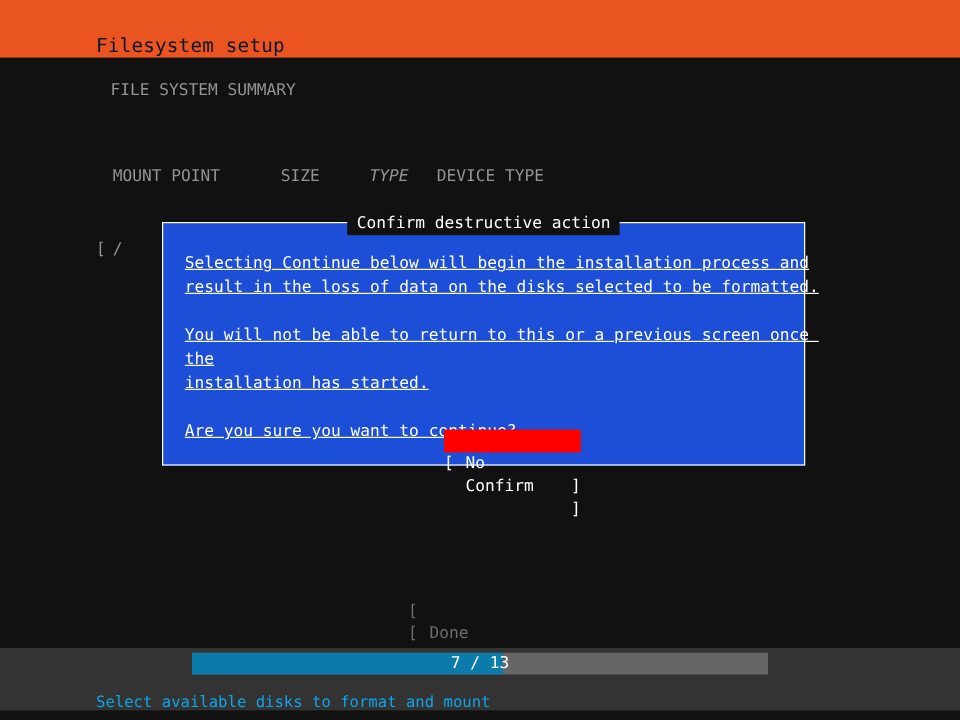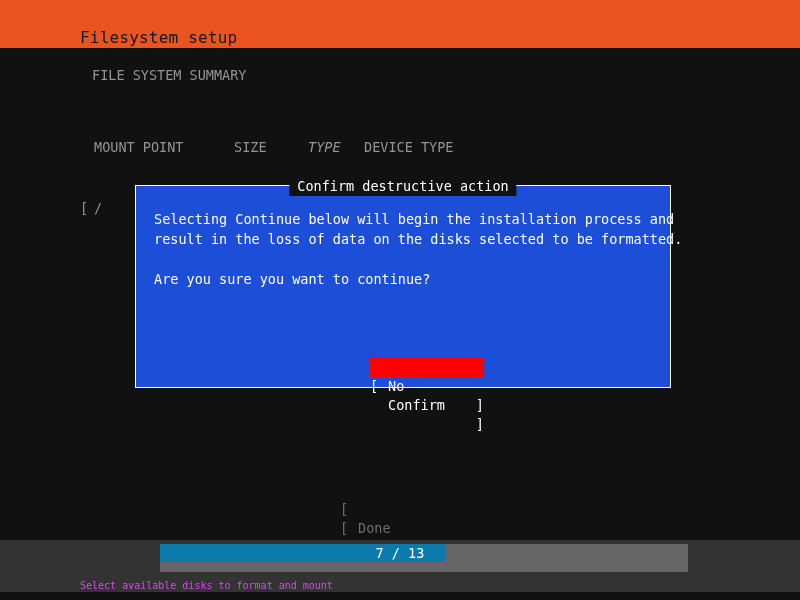--- a/index.html
+++ b/index.html
@@ -83,20 +83,21 @@
     color: #ffffff;
     white-space: pre;
     font-size: 13.5px;
   }
   #dialog-body {
     position: absolute;
     left: 18px;
     top: 23px;
     width: 546px;
     color: #ffffff;
+    text-decoration: underline;
   }
   #dialog-body p {
     margin: 0 0 20px 0;
     white-space: pre-wrap;
     line-height: 20px;
   }
   #dialog-body p.last { margin-bottom: 0; }
 
   #dialog-buttons {
     position: absolute;
@@ -149,23 +150,22 @@
     top: 540px;
     width: 800px;
     height: 60px;
     background: #333333;
   }
   #progress-track {
     position: absolute;
     left: 160px;
     top: 4px;
     width: 480px;
-    height: 28px;
+    height: 18px;
     background: #666666;
-    padding-left: 48px;
   }
   #progress-fill {
     position: absolute;
     left: 0; top: 0;
     height: 18px;
     background: #0b7bab;
   }
   #progress-label {
     position: absolute;
     left: 0; top: 0;
@@ -174,23 +174,23 @@
     line-height: 18px;
     text-align: center;
     color: #ffffff;
     font-size: 13.5px;
     white-space: pre;
   }
   #footer-status {
     position: absolute;
     left: 80px;
     top: 36px;
-    color: #d946ef;
-    white-space: pre;
-    font-size: 10px;
+    color: #0ea5e9;
+    white-space: pre;
+    font-size: 13px;
   }
   #footer-edge {
     position: absolute;
     left: 0;
     top: 592px;
     width: 800px;
     height: 8px;
     background: #111111;
   }
 </style>
@@ -207,20 +207,22 @@
   <div class="row"><span style="display:inline-block;width:14px;"> </span><span class="col-mount">MOUNT POINT</span><span class="col-size">SIZE</span><span class="col-type">TYPE</span><span class="col-device">DEVICE TYPE</span></div>
   <div class="row"><span class="bracket" style="display:inline-block;width:14px;">[</span><span class="col-mount">/</span><span class="col-size">39.997G</span><span class="col-type">ext4</span><span class="col-device">partition of local disk</span><span style="display:inline-block;width:8px;"> </span><span>▸</span><span style="display:inline-block;width:8px;"> </span><span class="bracket">]</span></div>
 </div>
 
 <div id="dialog">
   <div id="dialog-title">Confirm destructive action</div>
 
   <div id="dialog-body">
     <p>Selecting Continue below will begin the installation process and
 result in the loss of data on the disks selected to be formatted.</p>
+    <p>You will not be able to return to this or a previous screen once the
+installation has started.</p>
     <p class="last">Are you sure you want to continue?</p>
   </div>
 
   <div id="dialog-buttons">
     <div class="btn">
       <span class="lb">[</span>
       <span class="tx">No</span>
       <span class="rb">]</span>
     </div>
     <div class="btn selected" style="background: rgb(255, 0, 0);">

